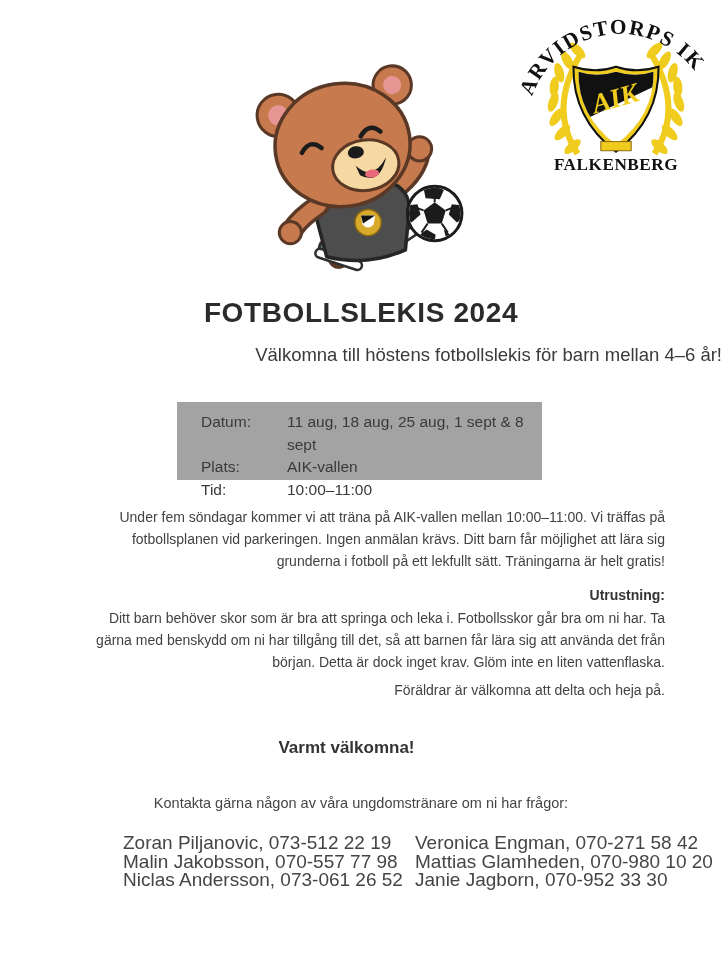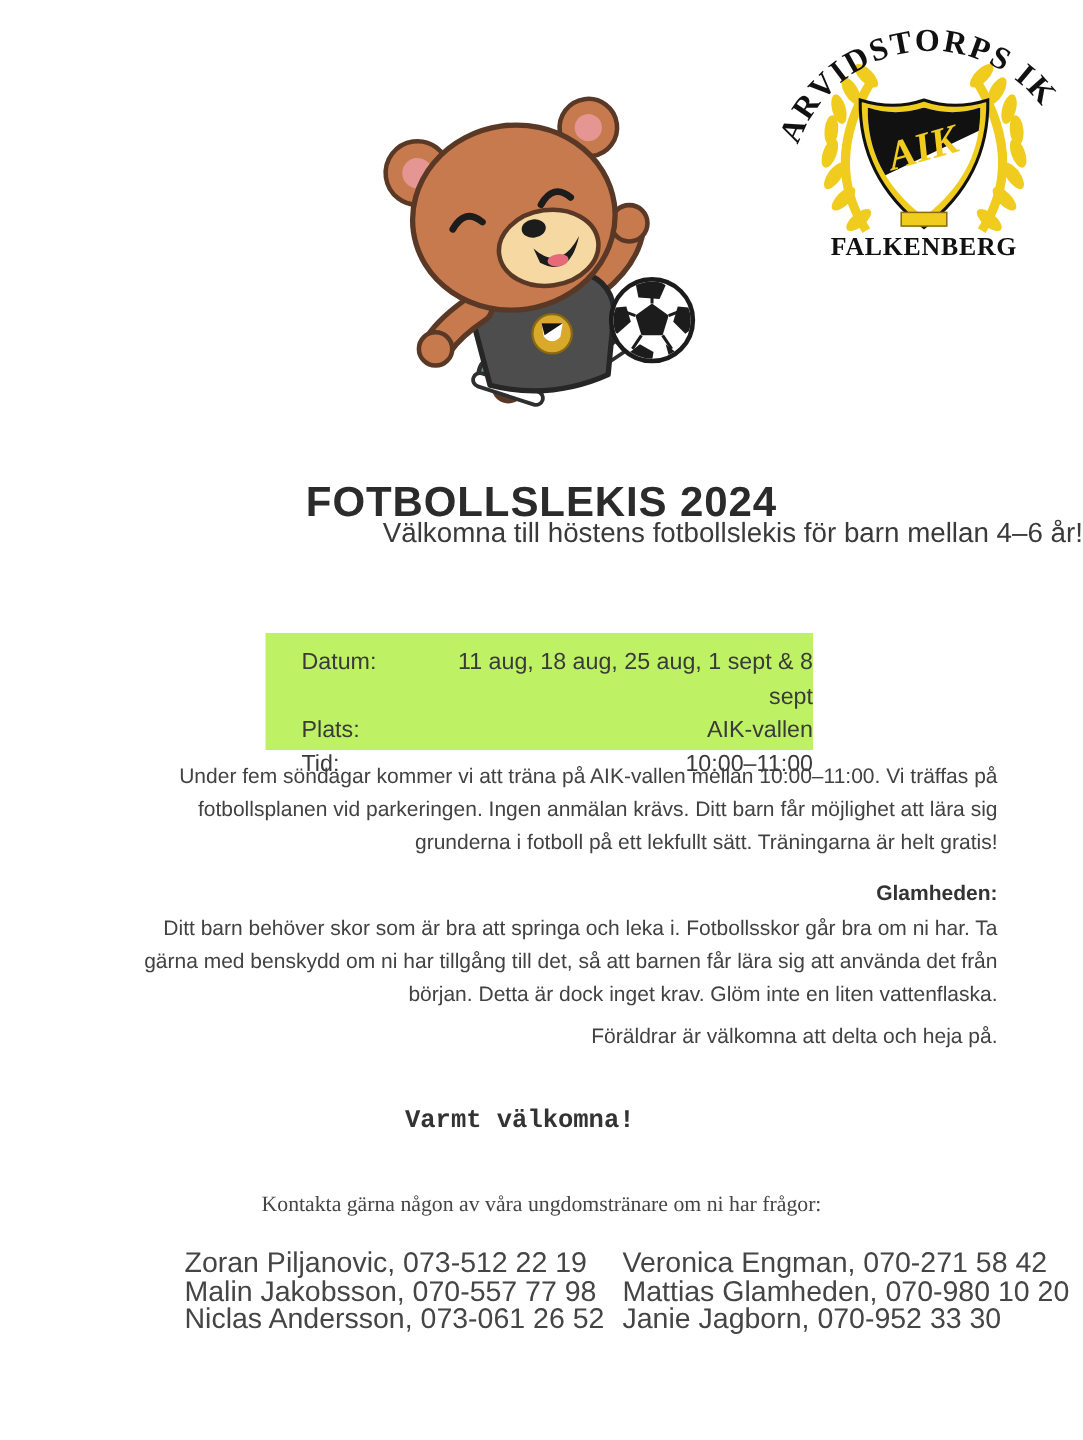--- a/index.html
+++ b/index.html
@@ -17,64 +17,62 @@
   .mascot{left:248px;top:54px;width:222px;height:222px;}
   .club-logo{left:518px;top:12px;width:196px;height:162px;}
 
   
   .title{
     left:0;top:297px;width:722px;
     text-align:center;
     font-size:28px;font-weight:bold;
     letter-spacing:0.6px;
     color:#2b2b2b;
-    margin-top:22px;
   }
   .subtitle{
     left:0;top:344px;width:722px;
     text-align:right;
     font-size:18.5px;
     color:#3a3a3a;
   }
 
   
   .infobox{
     left:177px;top:402px;width:365px;height:78px;
-    background:#bef264;
+    background:#a3a3a3;
     box-sizing:border-box;
     padding:9px 0 0 24px;
     font-size:15.5px;line-height:22.5px;
     color:#3a3a3a;
-    margin-top:20px;
   }
   .infobox .row{display:flex;}
   .infobox .label{width:86px;flex:0 0 86px;}
-  .infobox .value{flex:1;text-align:right;}
+  .infobox .value{flex:1;}
 
   
   .bodytext{
     left:80px;width:585px;
     font-size:14px;line-height:22px;
     color:#424242;
     text-align:right;
   }
   .para1{top:506px;}
   .equip-heading{top:584px;font-weight:bold;color:#333;}
   .para2{top:607px;}
   .parents-line{top:679px;}
 
   .welcome{
     left:0;top:738px;width:693px;
     text-align:center;font-weight:bold;
-    font-size:17px;color:#333;font-family:Liberation Mono, monospace;
+    font-size:17px;color:#333;
   }
   .contact-intro{
     left:0;top:795px;width:722px;
     text-align:center;
-    font-size:14.5px;color:#454545;font-family:Liberation Serif, serif;
+    font-size:14.5px;color:#454545;
   }
   .contacts{
     top:834px;
     font-size:19px;line-height:18.5px;
     color:#454545;
   }
   .contacts-left{left:123px;}
   .contacts-right{left:388px;margin-left:27px;}
 </style>
 </head>
@@ -203,21 +201,21 @@
       <span class="label">Plats:</span>
       <span class="value">AIK-vallen</span>
     </div>
     <div class="row">
       <span class="label">Tid:</span>
       <span class="value">10:00–11:00</span>
     </div>
   </div>
 
   <div class="abs bodytext para1">Under fem söndagar kommer vi att träna på AIK-vallen mellan 10:00–11:00. Vi träffas på fotbollsplanen vid parkeringen. Ingen anmälan krävs. Ditt barn får möjlighet att lära sig grunderna i fotboll på ett lekfullt sätt. Träningarna är helt gratis!</div>
-  <div class="abs bodytext equip-heading">Glamheden:</div>
+  <div class="abs bodytext equip-heading">Utrustning:</div>
   <div class="abs bodytext para2">Ditt barn behöver skor som är bra att springa och leka i. Fotbollsskor går bra om ni har. Ta gärna med benskydd om ni har tillgång till det, så att barnen får lära sig att använda det från början. Detta är dock inget krav. Glöm inte en liten vattenflaska.</div>
   <div class="abs bodytext parents-line">Föräldrar är välkomna att delta och heja på.</div>
 
   <div class="abs welcome">Varmt välkomna!</div>
   <div class="abs contact-intro">Kontakta gärna någon av våra ungdomstränare om ni har frågor:</div>
 
   <div class="abs contacts contacts-left">
     <div>Zoran Piljanovic, 073-512 22 19</div>
     <div>Malin Jakobsson, 070-557 77 98</div>
     <div>Niclas Andersson, 073-061 26 52</div>

